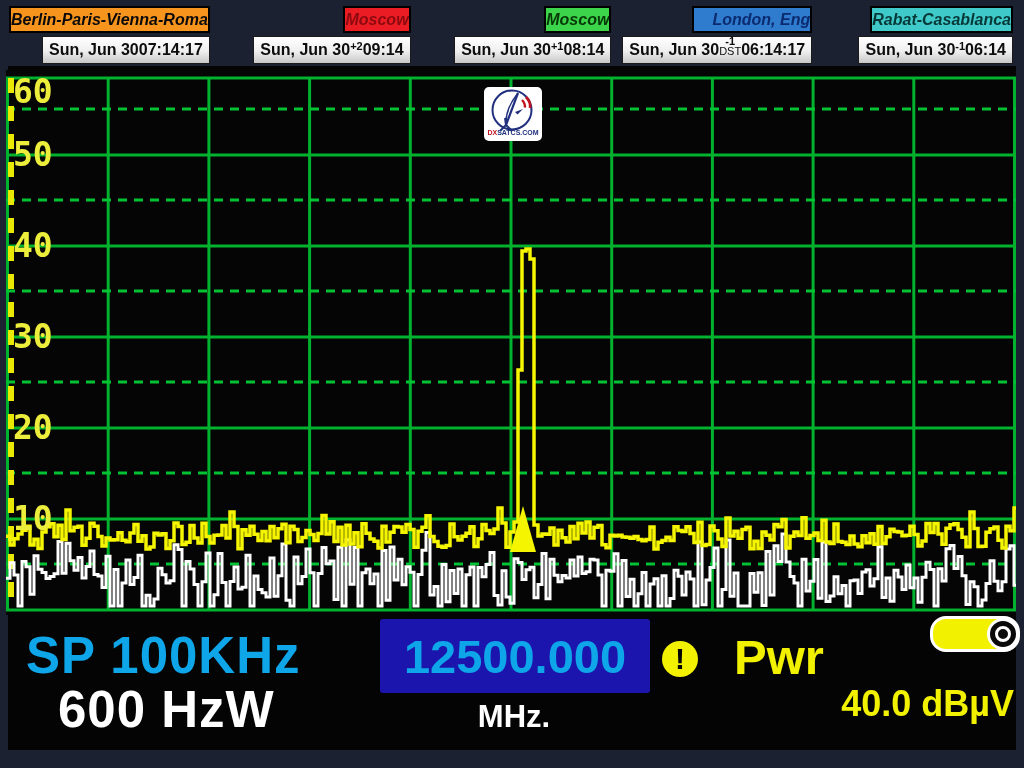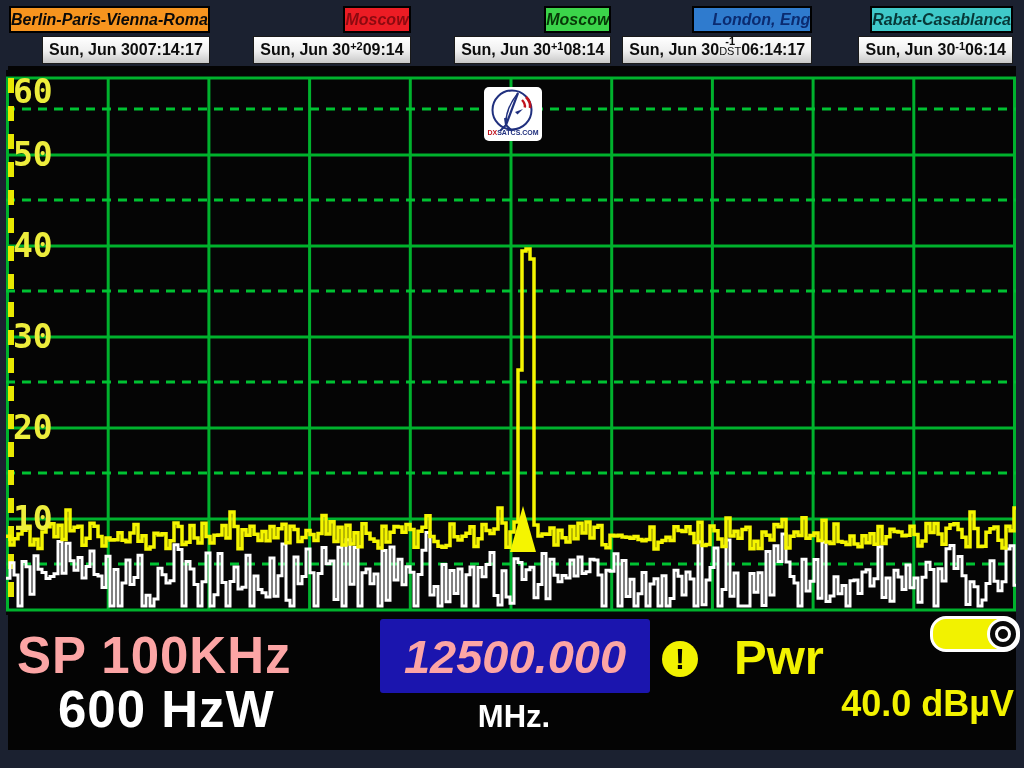--- a/index.html
+++ b/index.html
@@ -43,32 +43,32 @@
   .logo{
     position:absolute;left:484px;top:87px;width:58px;height:54px;
     background:#fff;border-radius:5px;
     display:flex;flex-direction:column;align-items:center;
   }
   .logo-text{font-size:7px;font-weight:bold;line-height:8px;letter-spacing:0;margin-top:-4px;}
   .logo-text .red{color:#C1121C;}
   .logo-text .navy{color:#20307E;}
   
   .span-label{
-    position:absolute;left:17px;top:630px;
-    color:#fca5a5;font-weight:bold;font-size:51px;line-height:1;letter-spacing:1px;
+    position:absolute;left:26px;top:630px;
+    color:#0ea5e9;font-weight:bold;font-size:51px;line-height:1;letter-spacing:1px;
   }
   .bw-label{
     position:absolute;left:26px;top:684px;
     color:#fff;font-weight:bold;font-size:51px;line-height:1;letter-spacing:1px;margin-left:32px;
   }
   .freq-box{
     position:absolute;left:380px;top:619px;width:270px;height:74px;
     background:#1B15AE;border-radius:3px;
     display:flex;align-items:center;justify-content:center;
-    color:#fca5a5;font-weight:bold;font-size:47px;letter-spacing:0px;font-style:italic;
+    color:#0ea5e9;font-weight:bold;font-size:47px;letter-spacing:0px;
   }
   .freq-unit{
     position:absolute;left:414px;top:701px;width:200px;text-align:center;
     color:#fff;font-weight:bold;font-size:31px;line-height:1;
   }
   .warn-icon{
     position:absolute;left:662px;top:641px;width:36px;height:36px;border-radius:50%;
     background:#F2F200;color:#000;
     display:flex;align-items:center;justify-content:center;
     font-weight:bold;font-size:30px;line-height:1;

